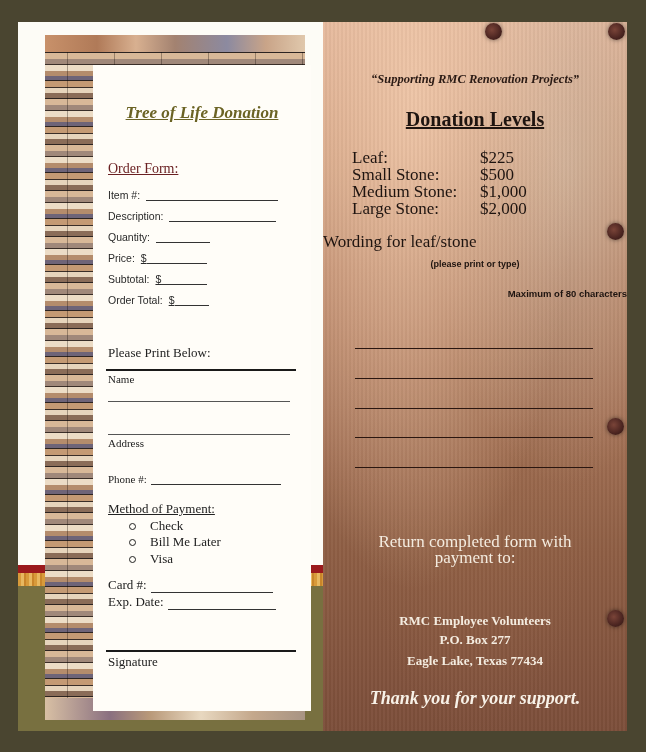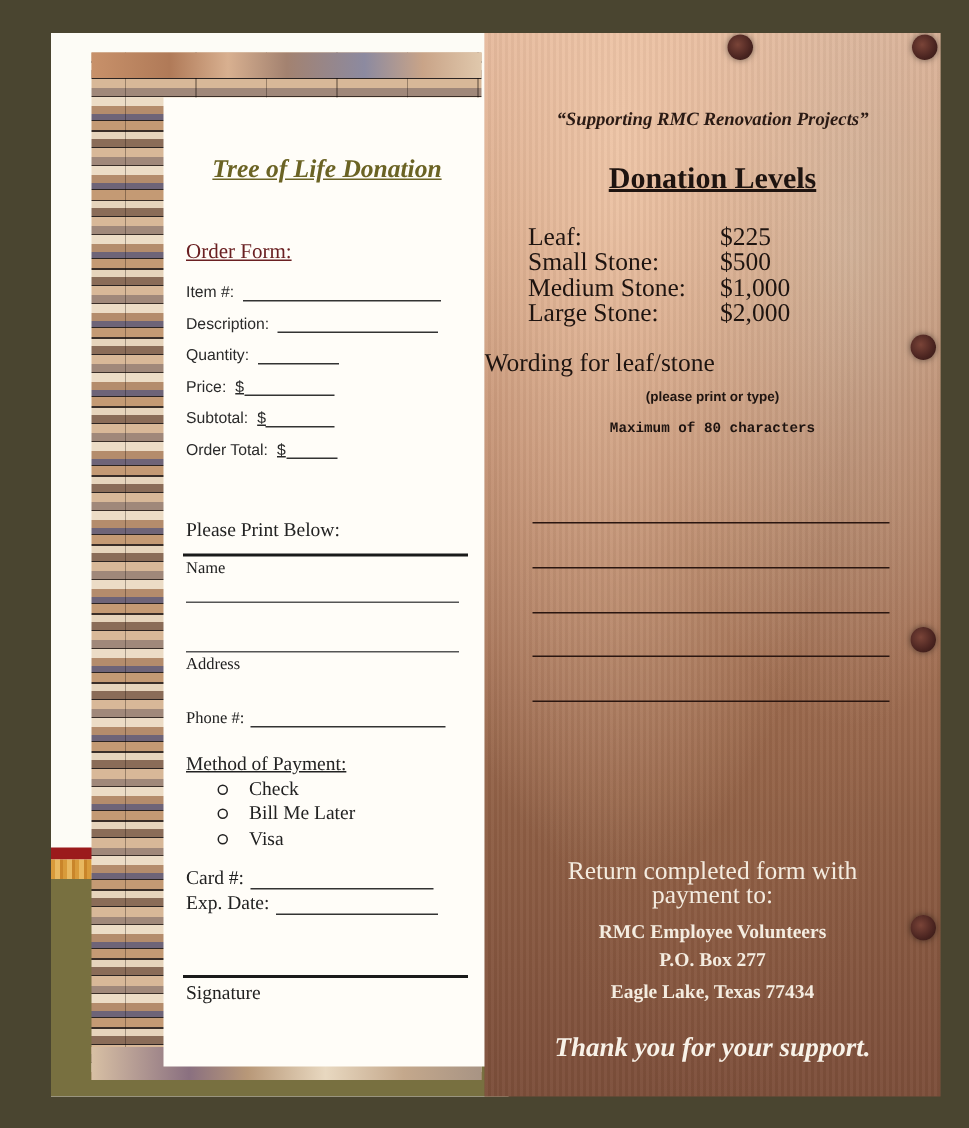--- a/index.html
+++ b/index.html
@@ -4,21 +4,21 @@
 <style>
   * { box-sizing: border-box; margin: 0; padding: 0; }
   html, body { width: 646px; height: 752px; overflow: hidden; }
   body {
     background: #4a4530;
     position: relative;
     font-family: "Liberation Serif", serif;
   }
   
   .left-panel {
-    position: absolute; left: 34px; top: 22px; width: 305px; height: 709px;
+    position: absolute; left: 18px; top: 22px; width: 305px; height: 709px;
     background: #fdfcf6;
     overflow: hidden;
   }
   .left-panel .red-stripe { position: absolute; left: 0; top: 543px; width: 100%; height: 8px; background: #9b1a1c; }
   .left-panel .orange-stripe {
     position: absolute; left: 0; top: 551px; width: 100%; height: 13px;
     background: repeating-linear-gradient(90deg, #d89a3a 0 3px, #e8b860 3px 6px, #c9852a 6px 8px);
   }
   .left-panel .olive-bottom { position: absolute; left: 0; top: 564px; width: 100%; height: 145px; background: #787040; }
   .stone-frame {
@@ -105,23 +105,23 @@
   .levels-title {
     position: absolute; left: 0; top: 86px; width: 100%; text-align: center;
     font-weight: bold; font-size: 20px; color: #1e1410; text-decoration: underline; z-index: 3;
   }
   .levels-table { position: absolute; left: 29px; top: 127px; z-index: 3; font-size: 17px; color: #1e1410; line-height: 17px; }
   .levels-table .lvl-row { display: flex; }
   .levels-table .lvl-name { width: 128px; }
   .levels-table .lvl-price { width: 60px; }
   .wording-title { position: absolute; left: 0; top: 210px; width: 100%; font-size: 17px; color: #1e1410; z-index: 3; }
   .wording-sub { position: absolute; left: 0; top: 237px; width: 100%; text-align: center; font-family: "Liberation Sans", sans-serif; font-weight: bold; font-size: 9px; color: #1e1410; z-index: 3; }
-  .wording-max { position: absolute; left: 0; top: 258px; width: 100%; text-align: center; font-family: Liberation Mono, monospace; font-weight: bold; font-size: 9.5px; color: #1e1410; z-index: 3; }
+  .wording-max { position: absolute; left: 0; top: 266px; width: 100%; text-align: right; font-family: Liberation Sans, sans-serif; font-weight: bold; font-size: 9.5px; color: #1e1410; z-index: 3; }
   .wording-line { position: absolute; left: 32px; width: 238px; height: 1px; background: #2a1610; z-index: 3; }
-  .return-text { position: absolute; left: 0; top: 551px; width: 100%; text-align: center; font-size: 17px; color: #f4ece0; line-height: 16px; z-index: 3; }
+  .return-text { position: absolute; left: 0; top: 512px; width: 100%; text-align: center; font-size: 17px; color: #f4ece0; line-height: 16px; z-index: 3; }
   .address-line { position: absolute; left: 0; width: 100%; text-align: center; font-weight: bold; font-size: 13px; color: #f4ece0; z-index: 3; }
   .thanks { position: absolute; left: 0; top: 666px; width: 100%; text-align: center; font-style: italic; font-weight: bold; font-size: 18px; color: #f8f2e8; z-index: 3; }
 </style>
 </head>
 <body>
 
 <div class="left-panel">
   <div class="red-stripe"></div>
   <div class="orange-stripe"></div>
   <div class="olive-bottom"></div>

